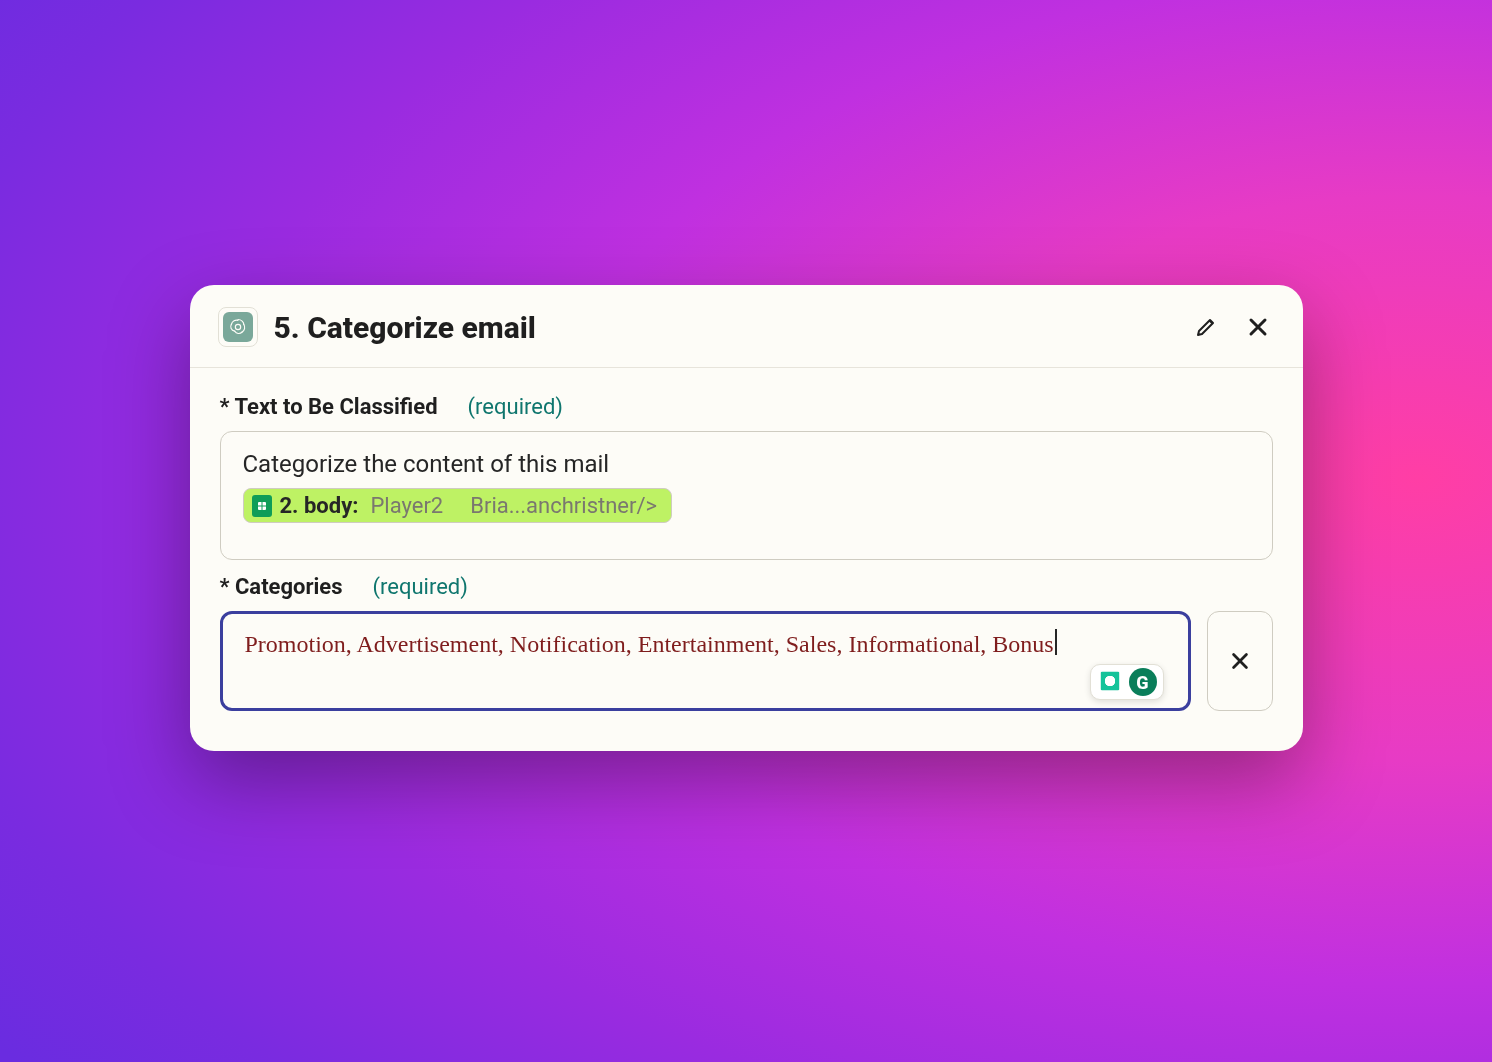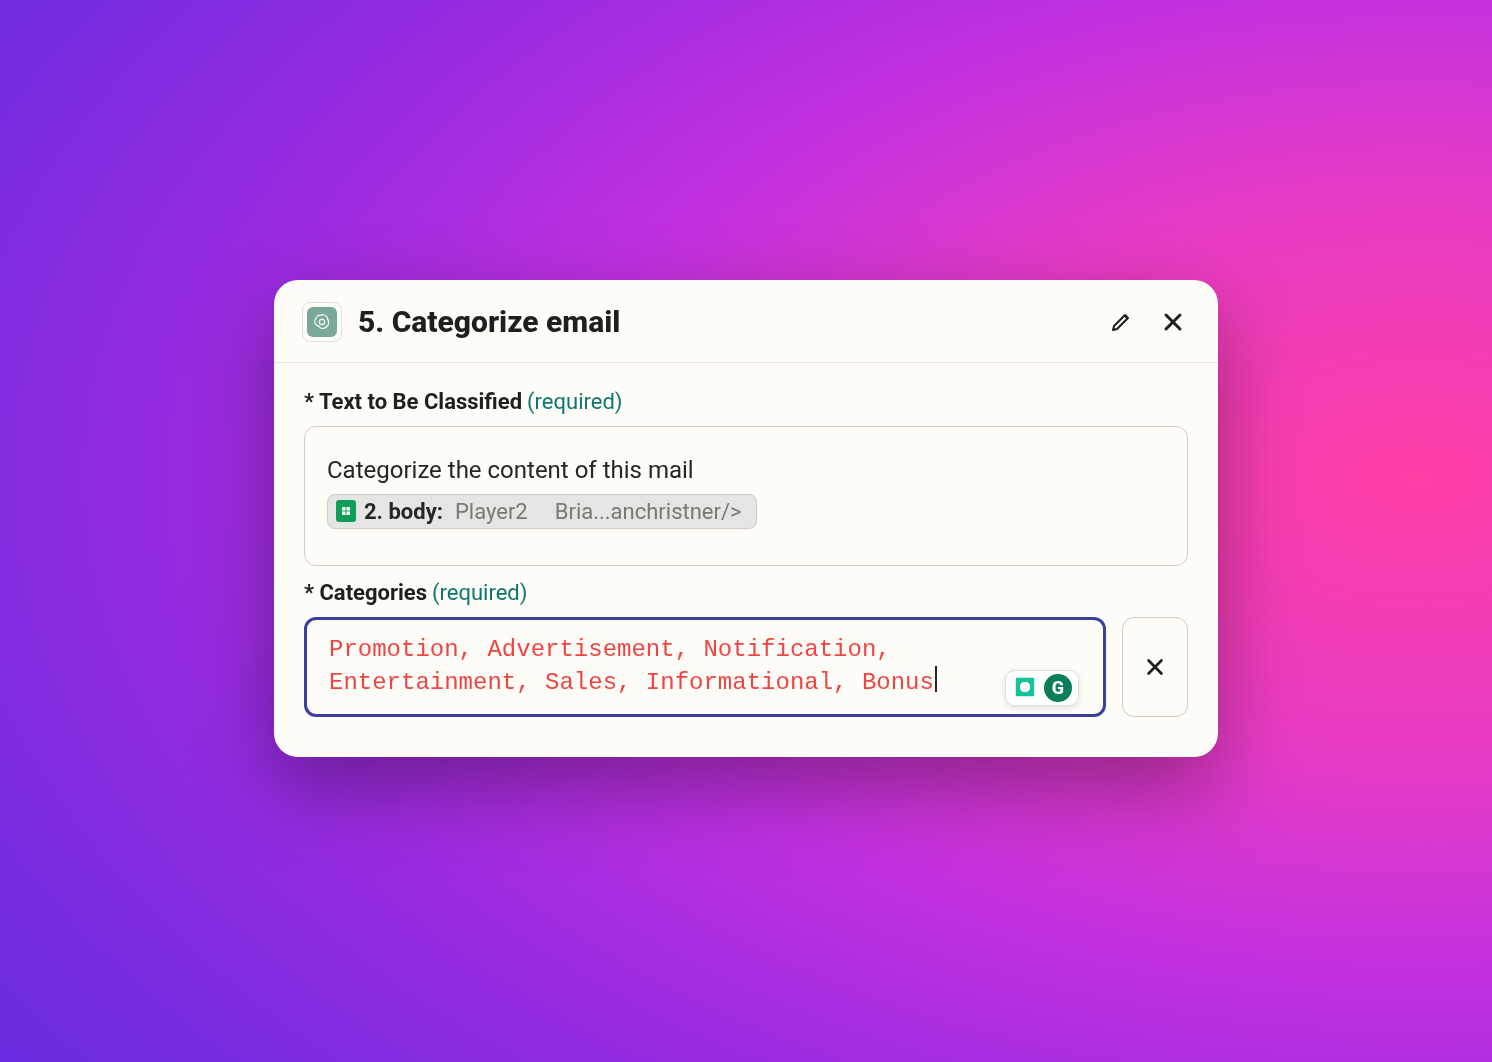--- a/index.html
+++ b/index.html
@@ -9,21 +9,21 @@
     width: 1492px;
     height: 1062px;
     background: radial-gradient(ellipse 115% 95% at 95% 45%, #ff3ea5 0%, #e73bc5 28%, #c030e0 50%, #9a2be0 70%, #7a2be0 88%, #6a2ce0 100%);
     display: flex;
     align-items: center;
     justify-content: center;
     overflow: hidden;
   }
 
   .card {
-    width: 944px;
+    width: 1113px;
     background: #fdfcf7;
     border-radius: 24px;
     box-shadow: 0 30px 80px rgba(0,0,0,0.35);
     overflow: hidden;
     margin-top: -26px;
   }
 
   .card-header {
     display: flex;
     align-items: center;
@@ -61,44 +61,44 @@
   .icon-btn {
     background: none; border: none; cursor: pointer;
     width: 30px; height: 30px;
     display: flex; align-items: center; justify-content: center;
     color: #1f1f1f;
   }
   .icon-btn svg { width: 24px; height: 24px; }
 
   .card-body { padding: 26px 30px 40px 30px; }
 
-  .field-label-row { display: flex; align-items: flex-start; gap: 5px; margin-bottom: 12px; }
+  .field-label-row { display: flex; align-items: flex-start; gap: 30px; margin-bottom: 12px; }
   .asterisk-label {
     font-size: 22px;
     font-weight: 700;
     color: #1f1f1f;
   }
   .required-tag { font-size: 22px; color: #0f766e; }
 
   .text-box {
     border: 1.5px solid #cfccc1;
     border-radius: 12px;
-    padding: 29px 22px 36px 22px;
+    padding: 18px 22px 36px 22px;
     background: #fdfcf7;
     margin-bottom: 14px;
   }
   .text-box-line1 { font-size: 24px; color: #262626; margin-bottom: 10px; }
   .pill {
     display: inline-flex;
     align-items: center;
     border: 1.5px solid #cfccc1;
     border-radius: 8px;
     padding: 4px 14px 4px 8px;
     gap: 8px;
-    background: #e5e5e5;
+    background: #bef264;
     font-size: 22px;
   }
   .sheets-icon {
     width: 20px; height: 22px;
     background: #0f9d58;
     border-radius: 3px;
     display: flex; align-items: center; justify-content: center;
   }
   .sheets-icon svg { width: 10px; height: 12px; }
   .pill-key { font-weight: 700; color: #262626; }
@@ -115,22 +115,22 @@
     border-radius: 12px;
     background: #fdfcf7;
     padding: 14px 100px 14px 22px;
     min-height: 100px;
   }
   .categories-input {
     width: 100%;
     border: none;
     background: transparent;
     font-size: 24px;
-    color: #ef4444;
-    font-family: Liberation Mono, monospace;
+    color: #7f1d1d;
+    font-family: Liberation Serif, serif;
     resize: none;
     outline: none;
     line-height: 1.35;
   }
   .cursor-bar {
     display: inline-block;
     width: 2px; height: 26px;
     background: #262626;
     vertical-align: -3px;
     margin-left: 1px;

